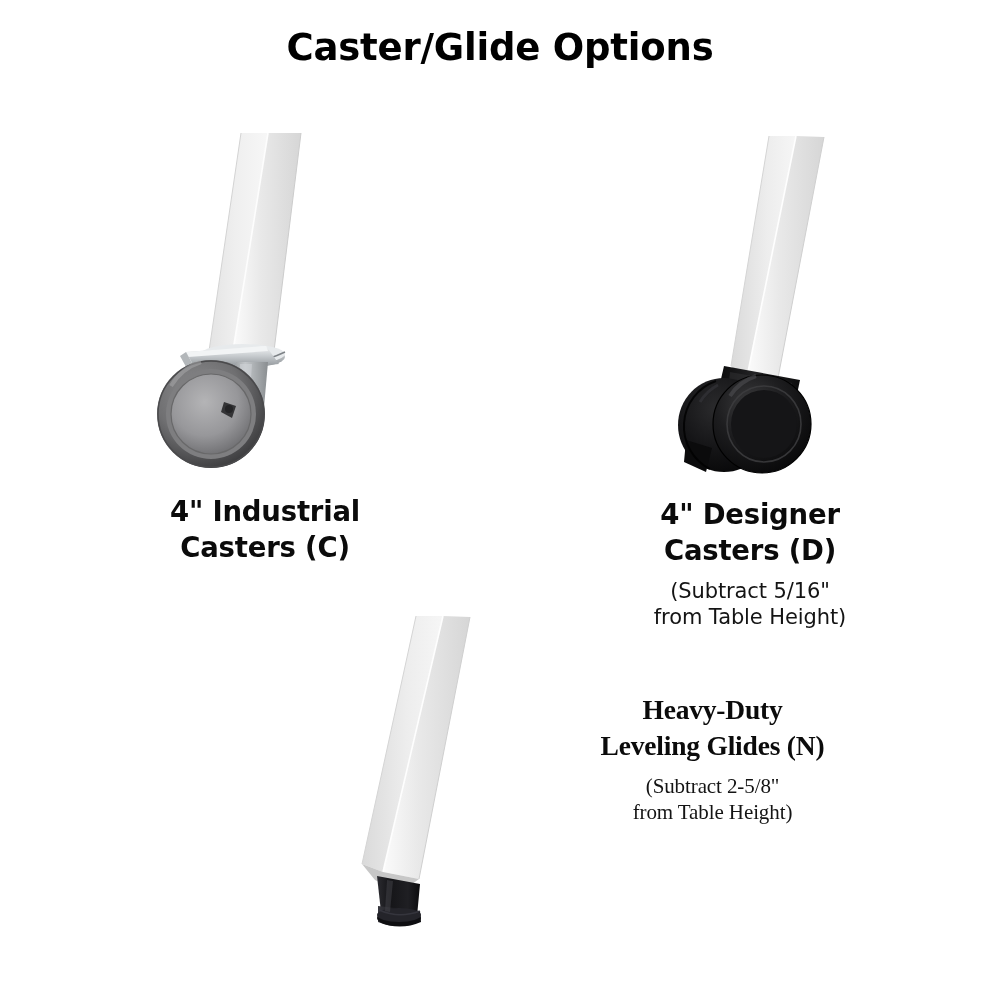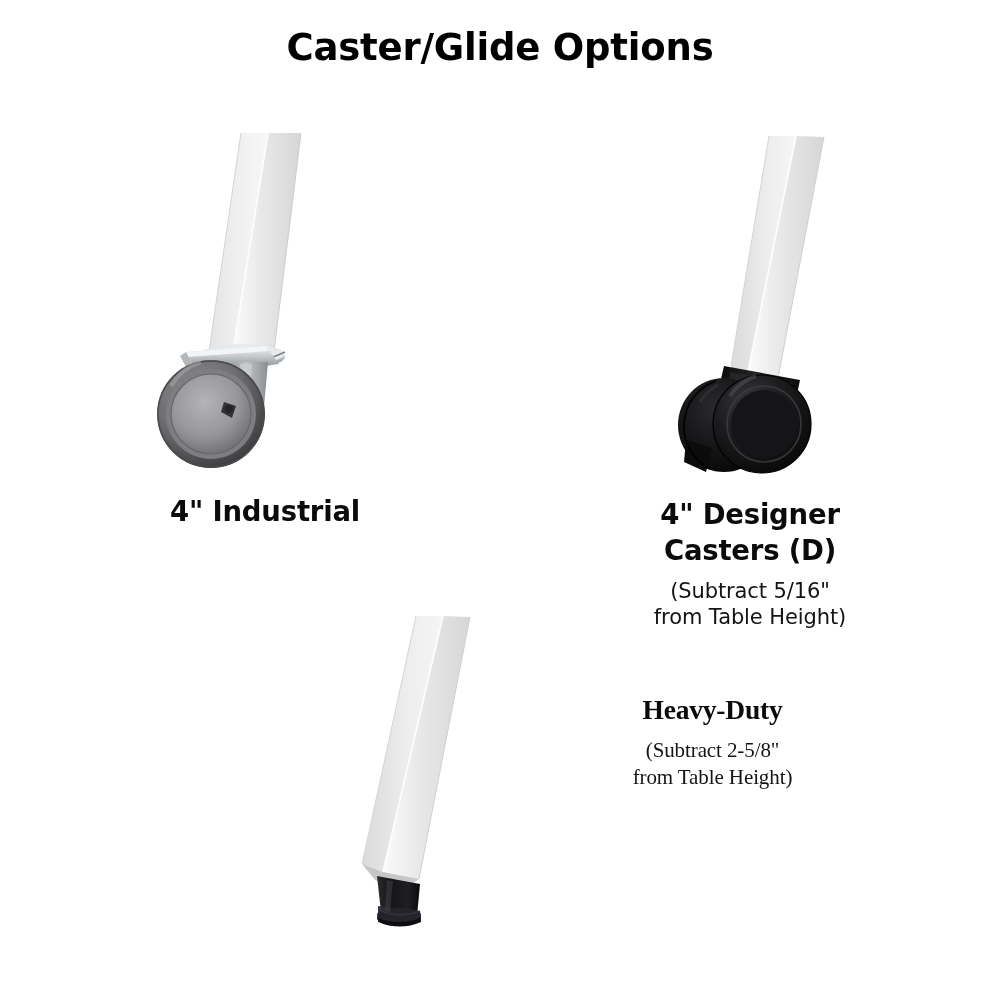--- a/index.html
+++ b/index.html
@@ -234,37 +234,39 @@
       <ellipse cx="399" cy="915" rx="22" ry="7" fill="#24242a"></ellipse>
       <path d="M379,910 q20,9 41,1" fill="none" stroke="#3a3a42" stroke-width="1.4" opacity="0.8"></path>
 
       <path d="M387,880 L393,881 L390,912 L385,911 Z" fill="#45454c" opacity="0.5"></path>
     </g>
   </svg>
 
   <div class="caption" id="caption-industrial">
     <div class="head">
       <span>4" Industrial</span><br>
+      <span>Casters (C)</span>
     </div>
   </div>
 
   <div class="caption" id="caption-designer">
     <div class="head">
       <span>4" Designer</span><br>
       <span>Casters (D)</span>
     </div>
     <div class="note">
       <span>(Subtract 5/16"</span><br>
       <span>from Table Height)</span>
     </div>
   </div>
 
   <div class="caption" id="caption-glide">
     <div class="head">
       <span>Heavy-Duty</span><br>
+      <span>Leveling Glides (N)</span>
     </div>
     <div class="note">
       <span>(Subtract 2-5/8"</span><br>
       <span>from Table Height)</span>
     </div>
   </div>
 
 </div>
 
 </body></html>

